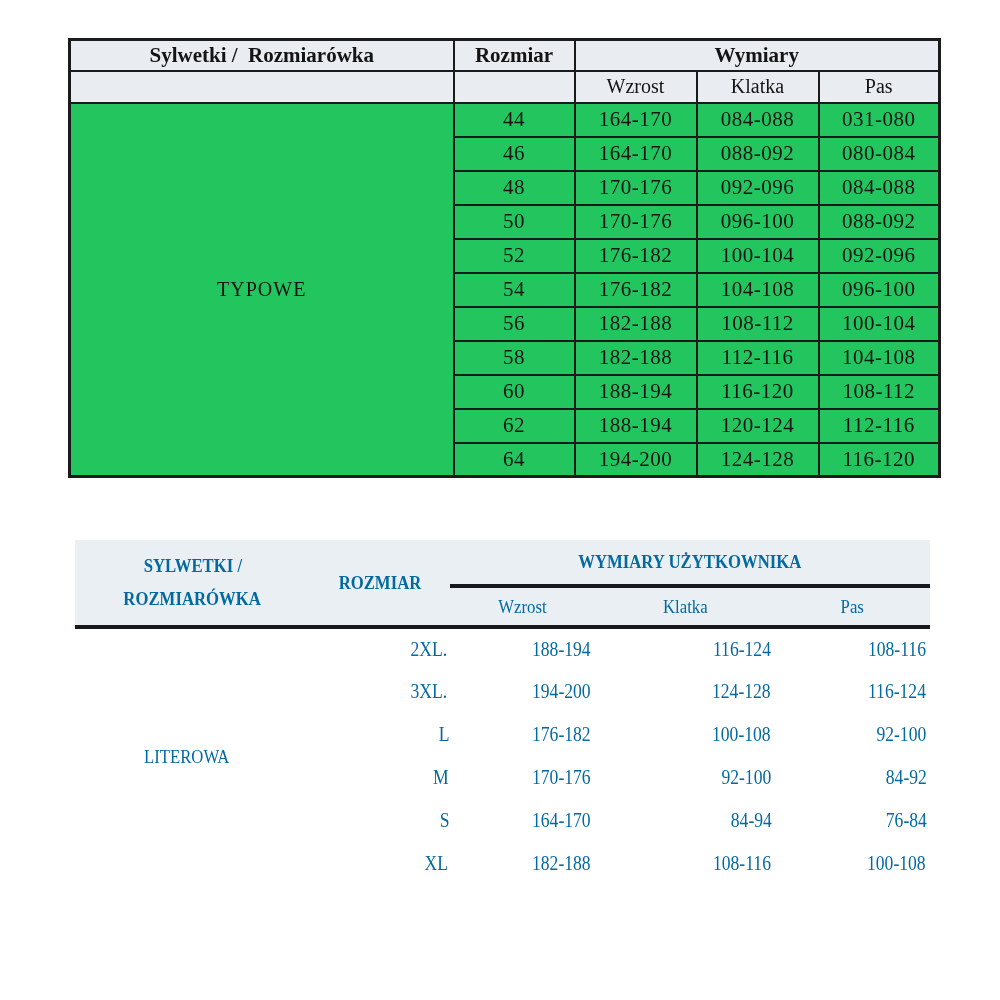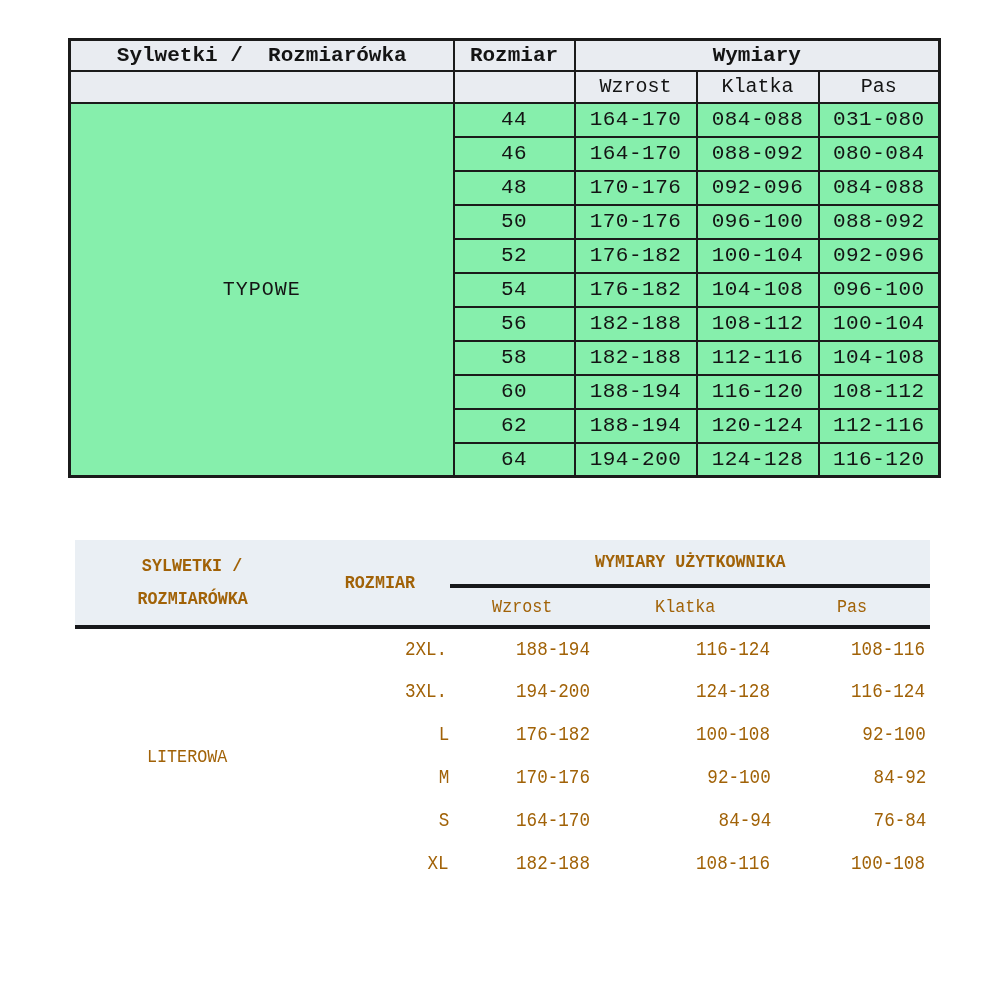--- a/index.html
+++ b/index.html
@@ -2,21 +2,21 @@
 <html><head>
 <meta charset="utf-8">
 <style>
   * { box-sizing: border-box; }
   html, body { margin: 0; padding: 0; background: #ffffff; }
   .page {
     position: relative;
     width: 968px;
     height: 1000px;
     background: #ffffff;
-    font-family: Liberation Mono, monospace;
+    font-family: Liberation Serif, serif;
     overflow: hidden;
   }
 
   
   .top-table {
     position: absolute;
     left: 68px;
     top: 38px;
     border-collapse: collapse;
     table-layout: fixed;
@@ -28,31 +28,31 @@
     padding: 0;
     text-align: center;
     vertical-align: middle;
     overflow: hidden;
     white-space: nowrap;
   }
   .top-table thead th { background: #e9ecf1; }
   .top-table tr.h1 th { height: 31px; font-size: 21px; font-weight: bold; }
   .top-table tr.h2 th { height: 32px; font-size: 20px; font-weight: normal; }
   .top-table tbody tr { height: 34px; }
-  .top-table tbody td { font-size: 21px; letter-spacing: 0.5px; background: #86efac; }
+  .top-table tbody td { font-size: 21px; letter-spacing: 0.5px; background: #22c55e; }
   .top-table td.group { font-size: 20px; letter-spacing: 1px; margin-top: 36px; }
 
   
   .bottom-table {
     position: absolute;
     left: 75px;
     top: 540px;
     border-collapse: collapse;
     table-layout: fixed;
-    color: #a16207;
+    color: #0369a1;
   }
   .bottom-table th, .bottom-table td {
     padding: 0;
     text-align: center;
     vertical-align: middle;
     white-space: nowrap;
   }
   .bottom-table thead th { background: #eaeff4; border-bottom: 4px solid #17181b; }
   .bottom-table tr.bh1 th { height: 46px; }
   .bottom-table tr.bh2 th { height: 41px; }

